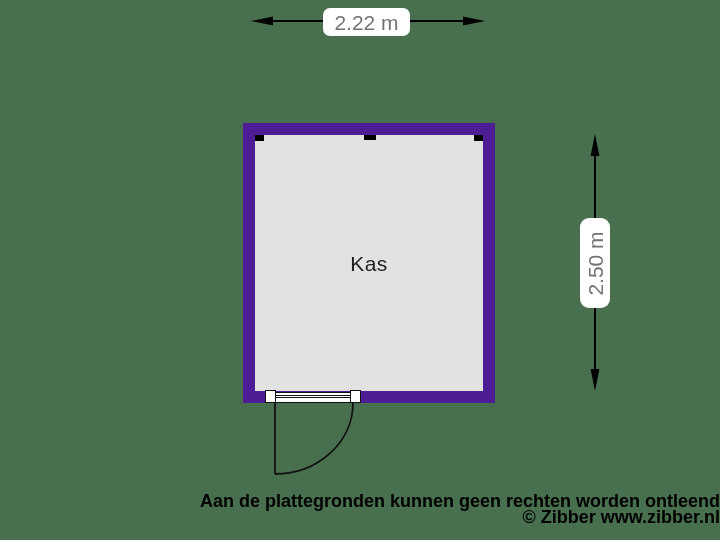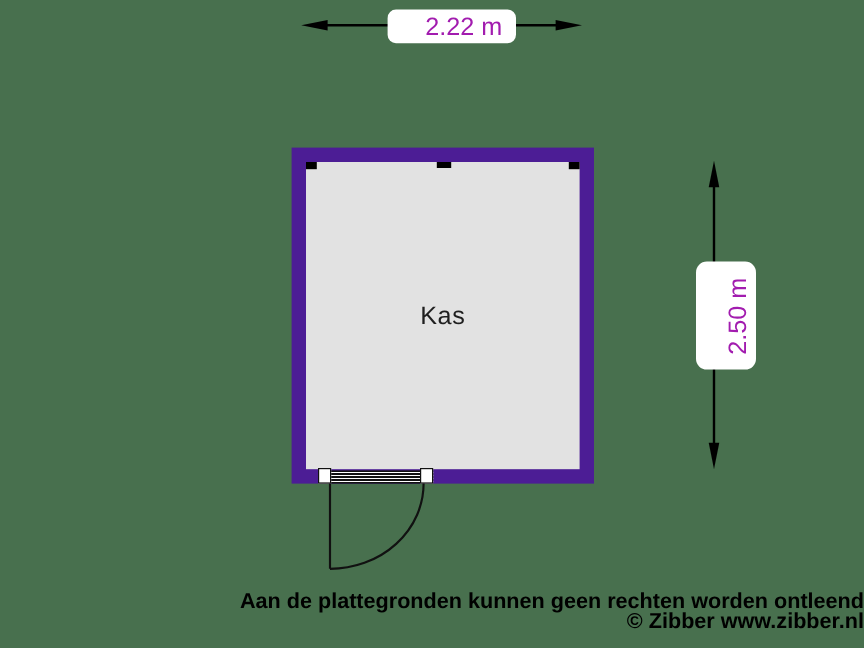--- a/index.html
+++ b/index.html
@@ -9,21 +9,21 @@
     font-family:"Liberation Sans","DejaVu Sans",sans-serif;
     overflow:hidden;
   }
   .stage{position:relative;width:720px;height:540px;}
 
   
   .dim-svg{position:absolute;display:block;}
   .dim-label{
     position:absolute;background:#ffffff;border-radius:7px;
     display:flex;align-items:center;justify-content:center;
-    color:#a21caf;font-size:21px;line-height:1;padding-left:20px;
+    color:#737373;font-size:21px;line-height:1;
   }
   .dim-label.top{left:323px;top:8px;width:87px;height:28px;}
   .dim-label.right{left:580px;top:218px;width:30px;height:90px;border-radius:9px;}
   .dim-label.right span{transform:rotate(-90deg);white-space:nowrap;}
 
   
   .room-outer{
     position:absolute;left:243px;top:123px;width:252px;height:280px;
     background:#4c1d95;
   }

